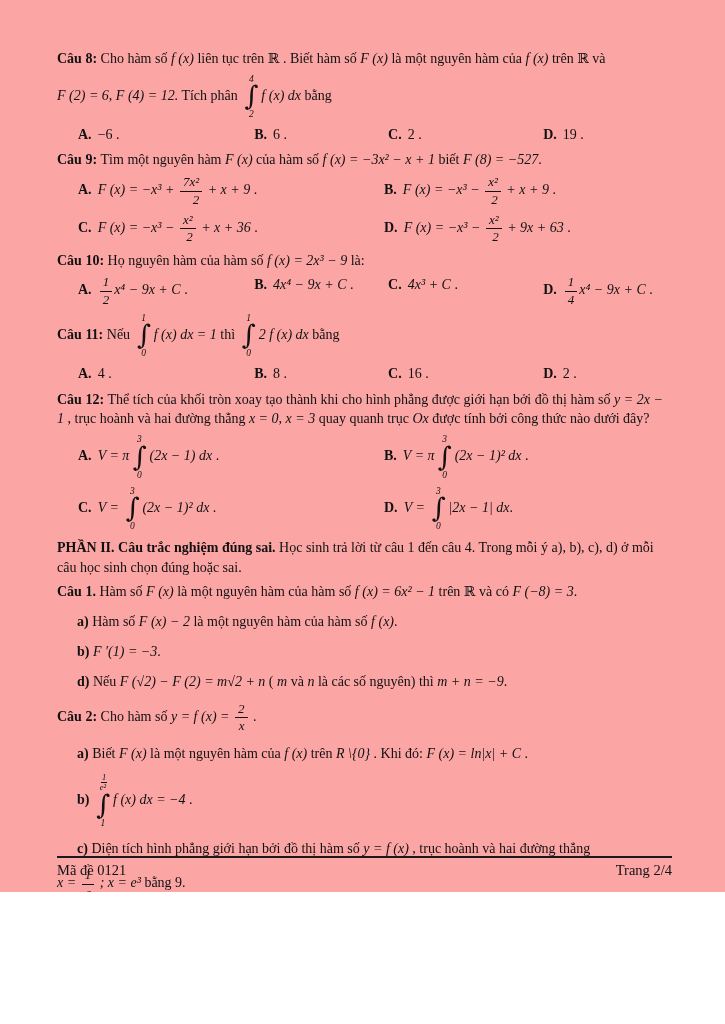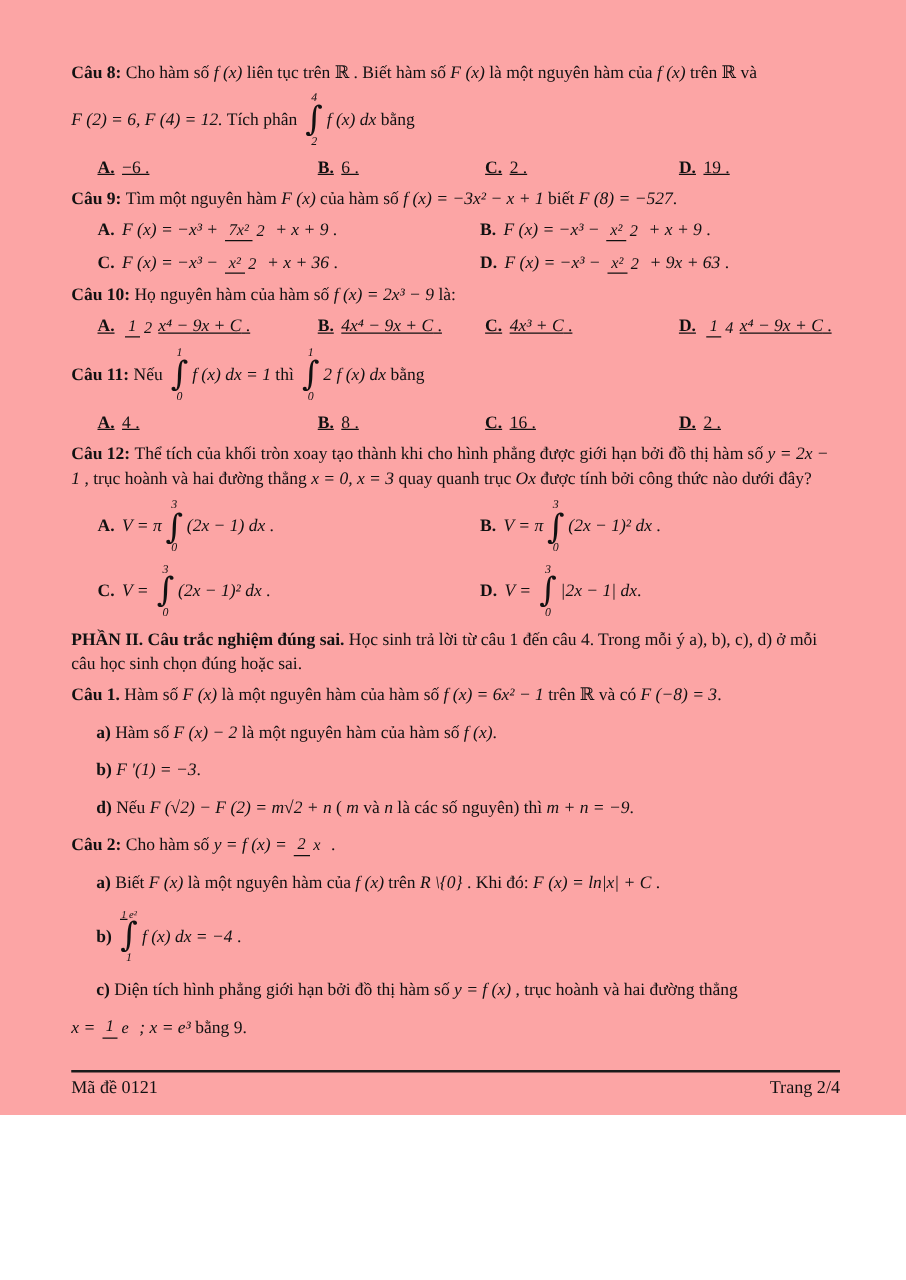--- a/index.html
+++ b/index.html
@@ -5,28 +5,28 @@
   html,body{margin:0;padding:0;background:#fff;}
   .page{
     width:725px;height:892px;position:relative;background:#fca5a5;
     font-family:"Liberation Serif","DejaVu Serif",serif;
     font-size:14px;color:#111;box-sizing:border-box;
     padding:44px 55px 0 57px;overflow:hidden;
   }
   .para{margin:5px 0;line-height:1.42;}
   .sub{margin:10px 0;text-indent:20px;}
   .opts{display:grid;margin:2px 0 6px;padding-left:21px;}
-  .c4{grid-template-columns:1.25fr 0.95fr 1.1fr 0.9fr;text-decoration:underline;}
+  .c4{grid-template-columns:1.25fr 0.95fr 1.1fr 0.9fr;}
   .c2{grid-template-columns:1.07fr 1fr;}
   .opt{line-height:1.42;}
   .opt-label{font-weight:700;padding-right:6px;}
   .run-b{font-weight:700;}
   .run-i{font-style:italic;}
   .frac{
-    display:inline-flex;align-items:flex-start;
+    display:inline-flex;flex-direction:column;align-items:flex-end;
     vertical-align:middle;line-height:1.1;font-size:13px;font-style:italic;
     margin:0 2px;text-indent:0;
   }
   .frac .fnum{border-bottom:1px solid #111;padding:0 3px 1px;}
   .frac .fden{padding:1px 3px 0;}
   .frac.mini{font-size:8.5px;margin:0 0 1px 0;line-height:1.05;}
   .frac.mini .fnum{padding:0 1px;}
   .frac.mini .fden{padding:0 1px;}
   .intg{
     display:inline-flex;flex-direction:column;align-items:center;

